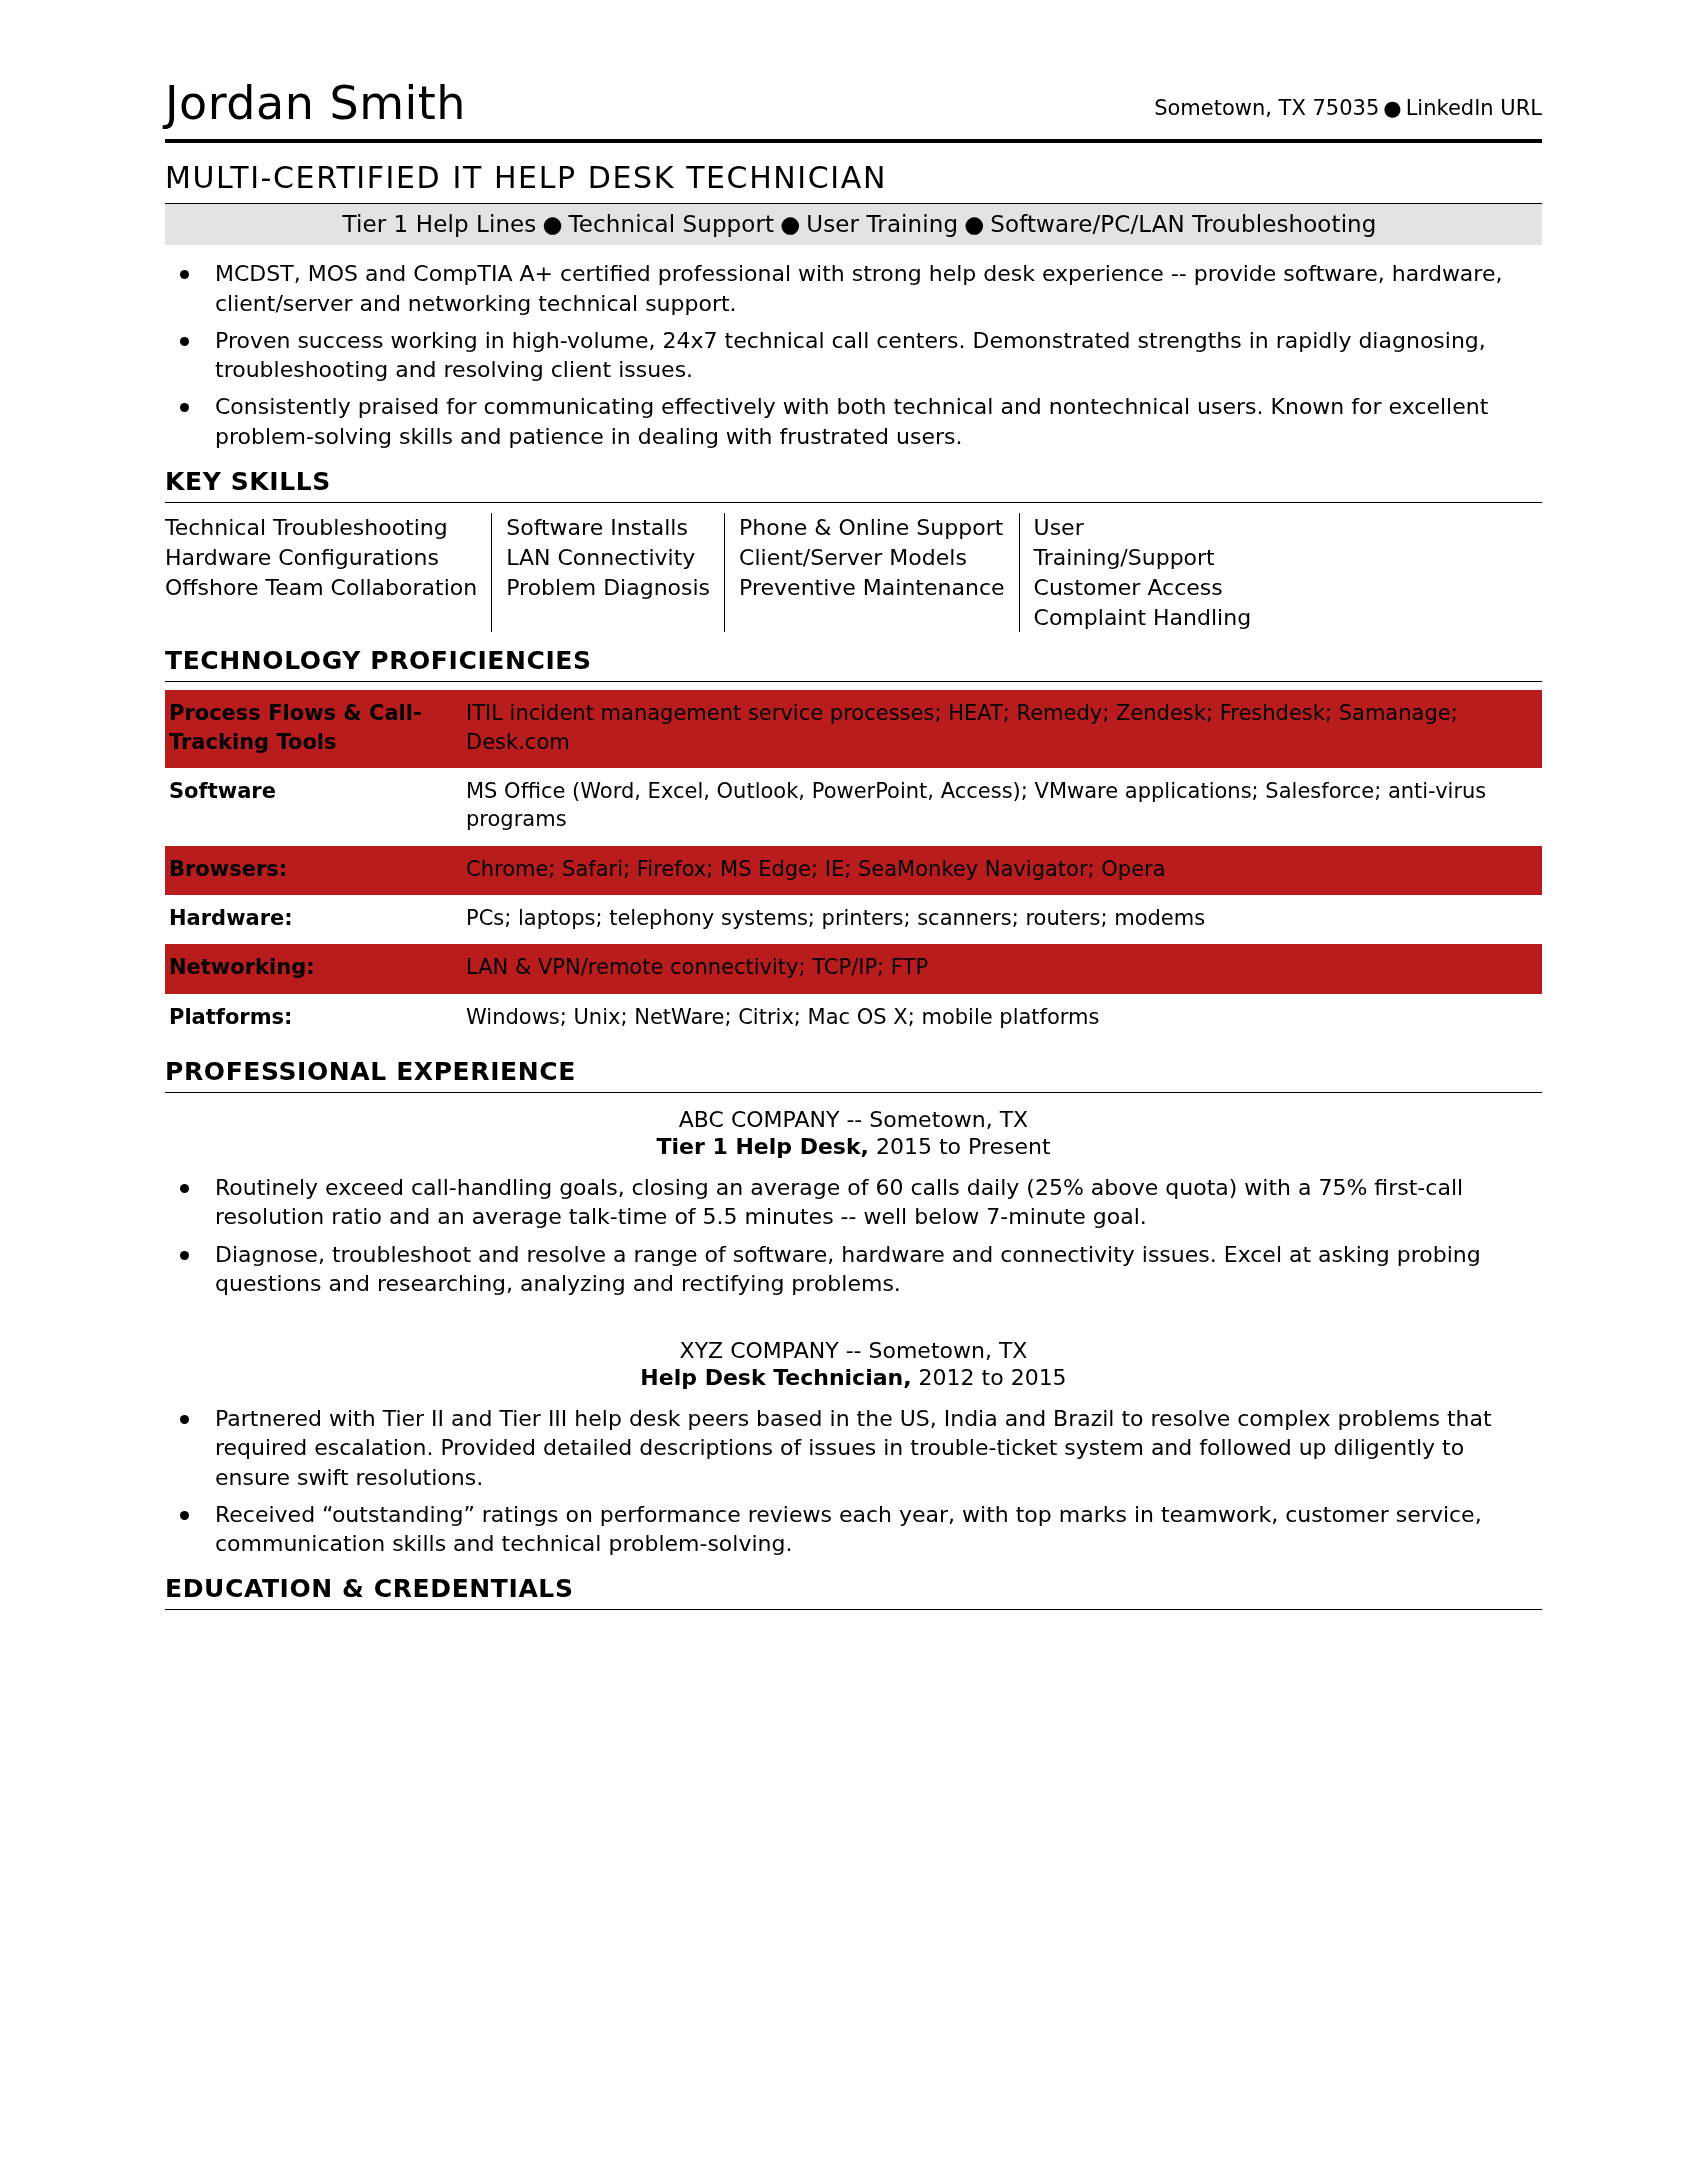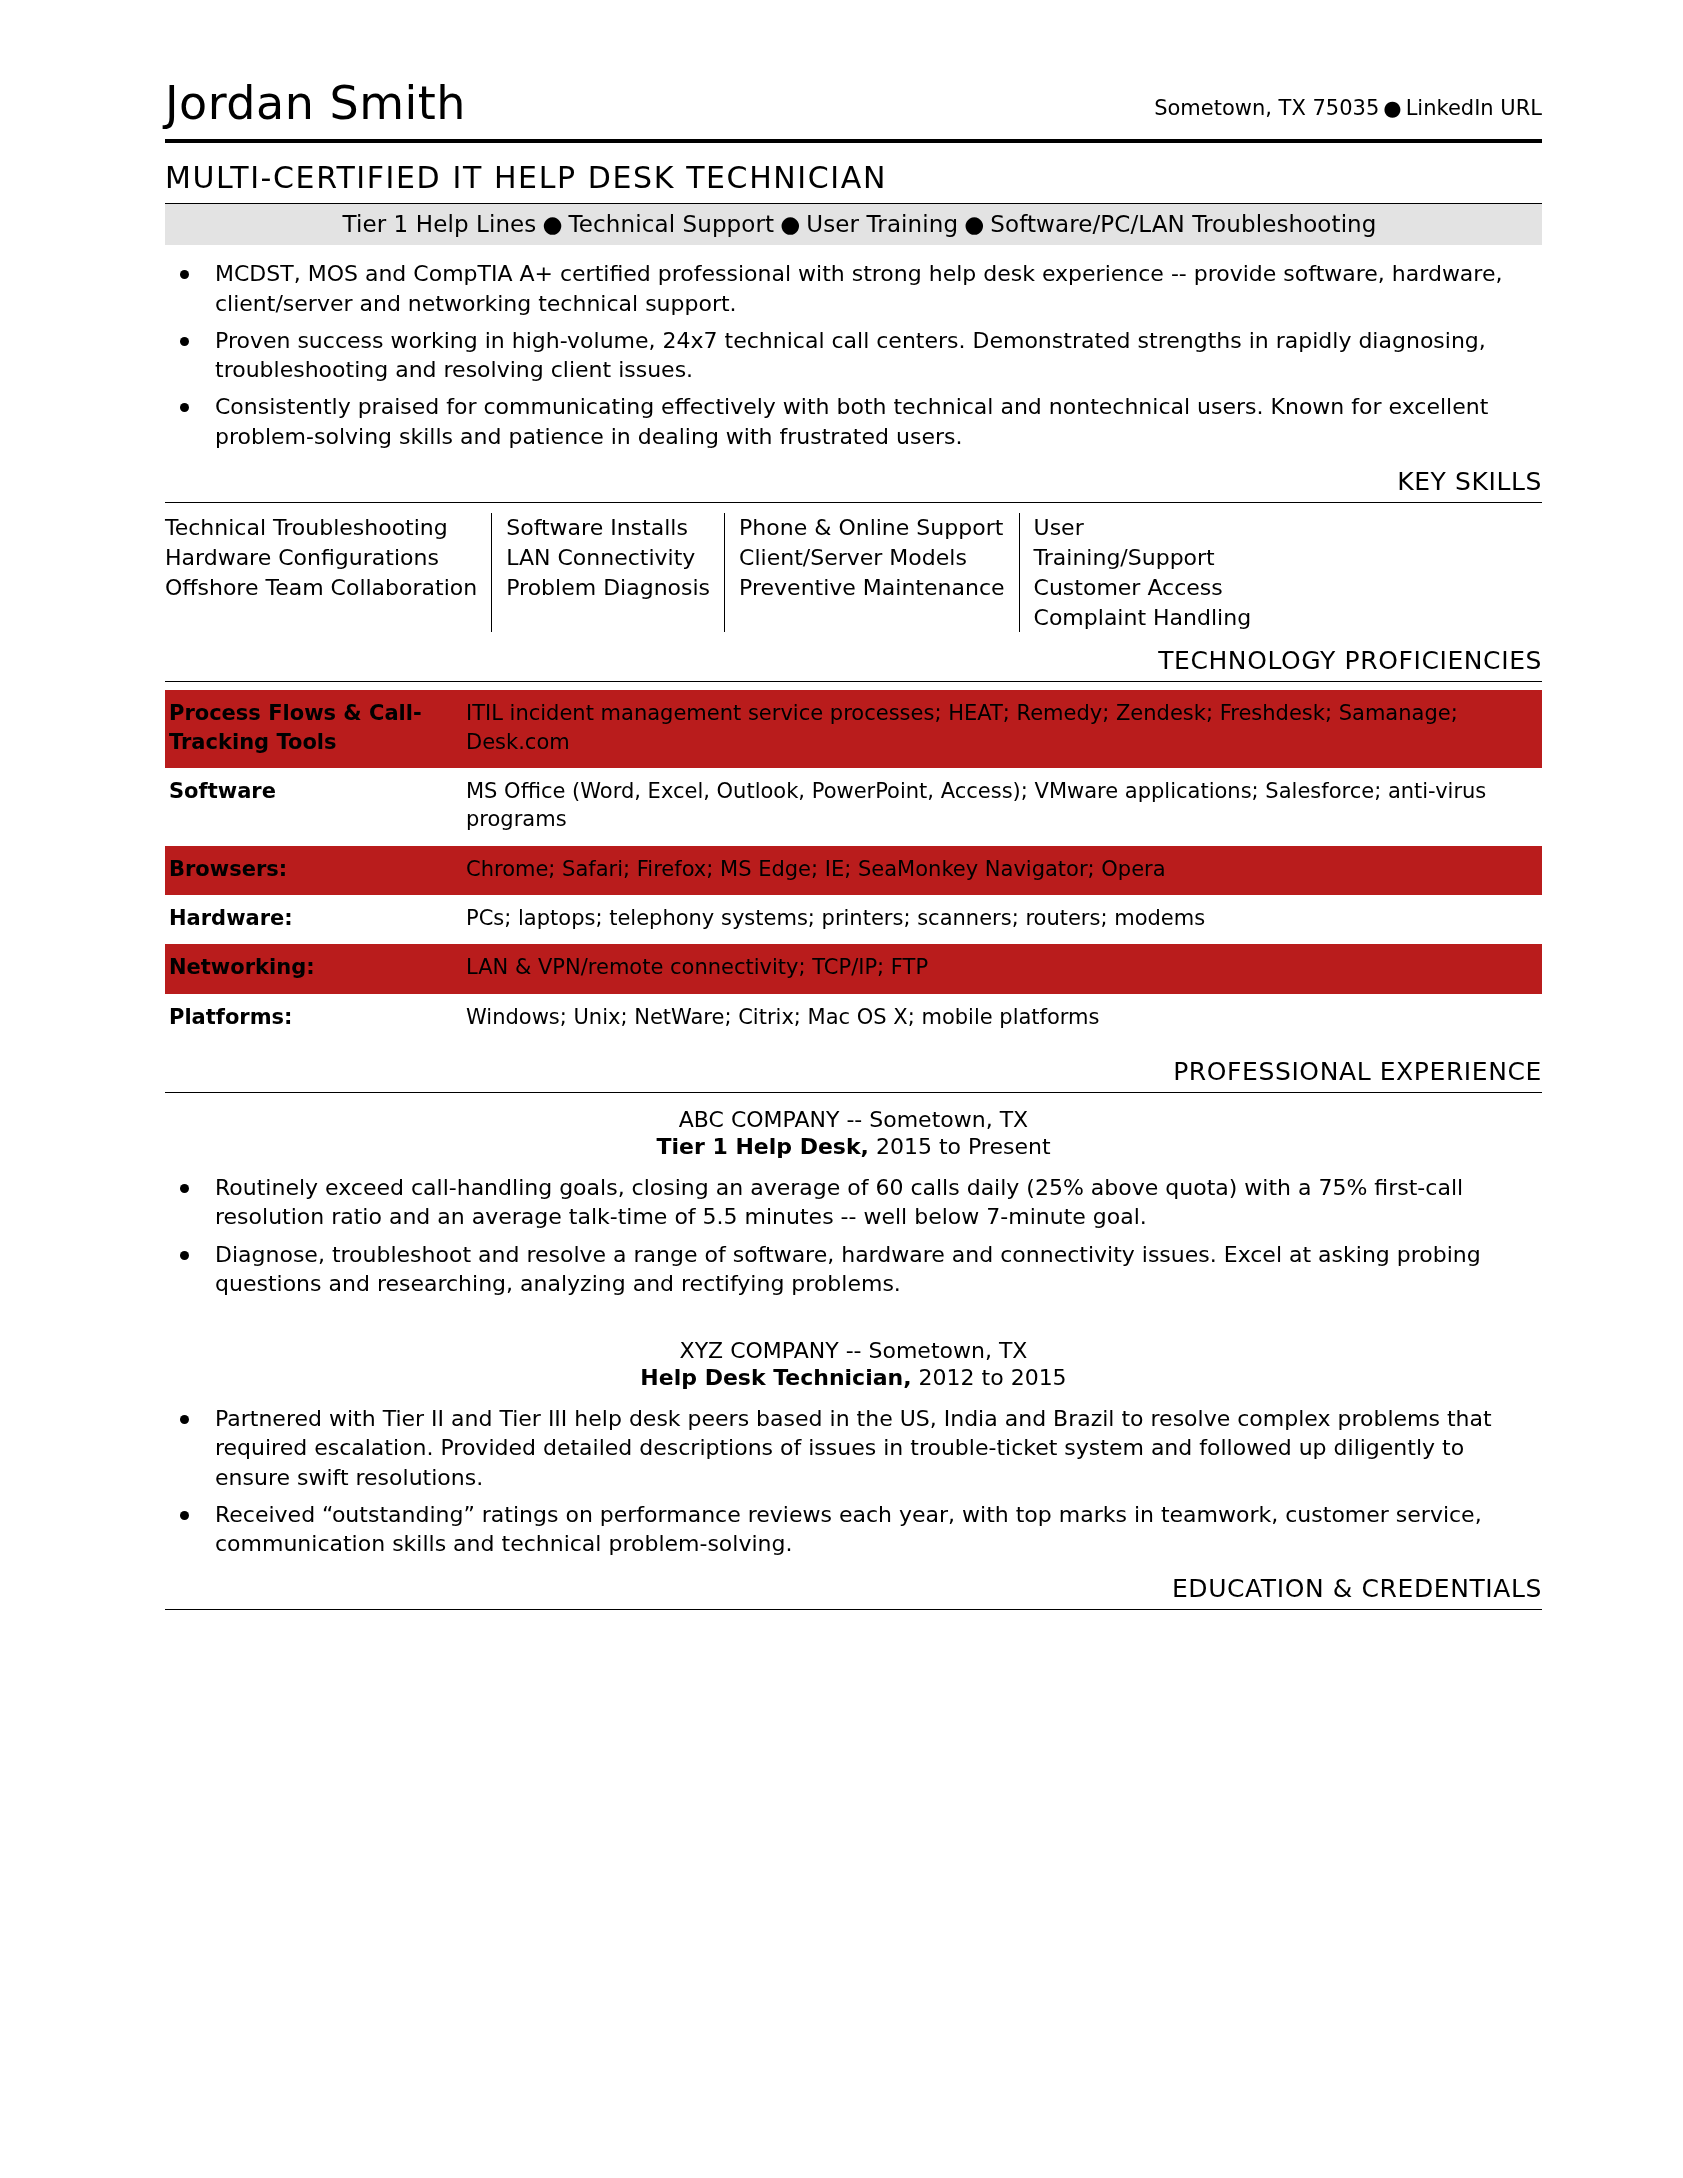--- a/index.html
+++ b/index.html
@@ -88,23 +88,23 @@
     left: 15px;
     top: 11px;
     width: 9px;
     height: 9px;
     border-radius: 50%;
     background: #000;
   }
 
   
   .section-head {
-    text-align: right;
+    text-align: left;
     font-size: 25px;
-    font-weight: normal;
+    font-weight: bold;
     letter-spacing: 0.6px;
     margin: 16px 0 6px 0;
   }
   .section-head.tight { margin-top: 14px; }
 
   
   .skills {
     display: flex;
     margin-top: 10px;
   }

